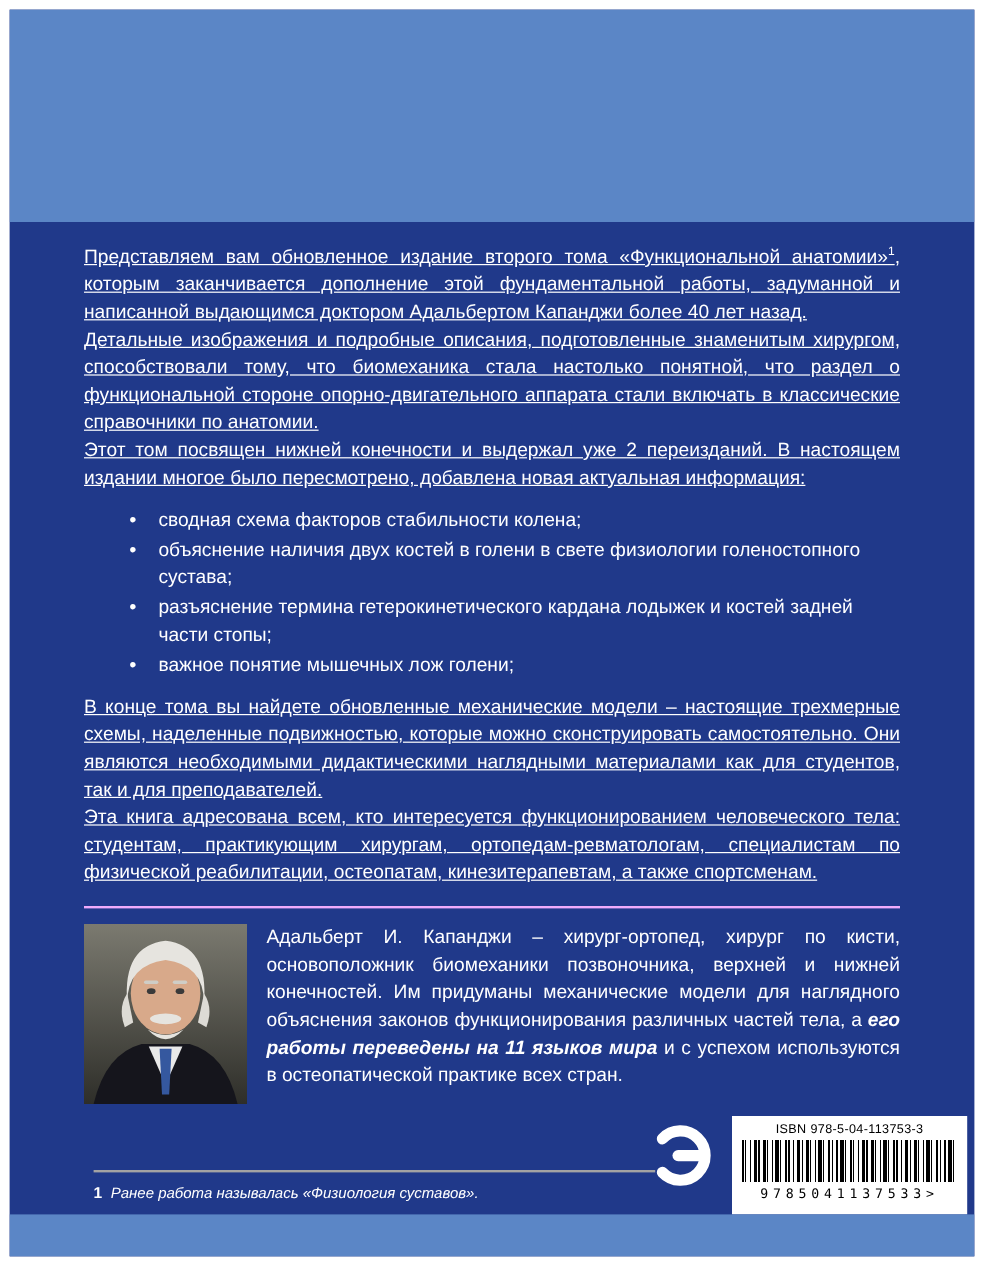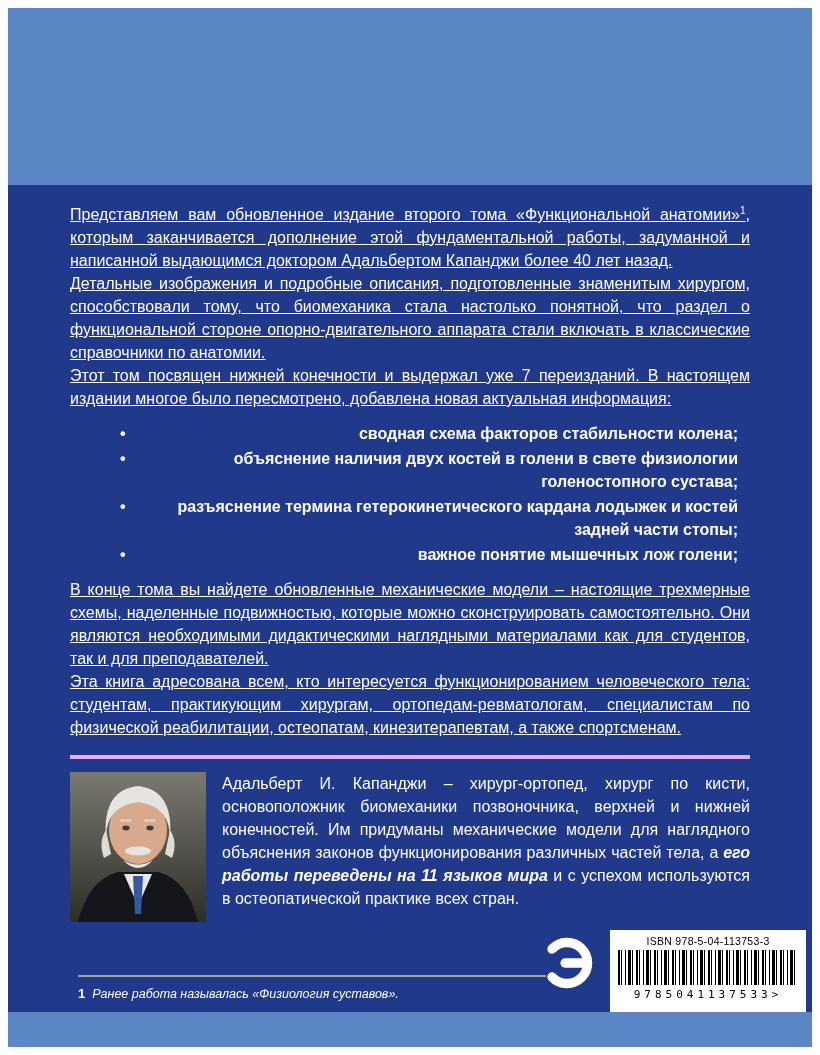--- a/index.html
+++ b/index.html
@@ -32,37 +32,37 @@
     text-decoration: underline;
   }
   sup.fnref { font-size: 10px; line-height: 0; }
   ul.features {
     list-style: none;
     margin: 12px 0 12px 0;
     padding: 0 0 0 62px;
   }
   ul.features li {
     position: relative;
-    font-weight: bold;
+    font-weight: normal;
     font-size: 16px;
     line-height: 23px;
-    margin: 2px 12px;
-    text-align: right;
+    margin: 2px 0;
+    text-align: left;
   }
   ul.features li::before {
     content: "\2022";
     position: absolute;
     left: -24px; top: 0;
     font-weight: bold;
   }
   .author-section {
     display: flex;
     gap: 16px;
     margin-top: 16px;
-    border-top: 4px solid #f0abfc;
+    border-top: 2px solid #f0abfc;
     padding-top: 13px;
   }
   .photo {
     width: 136px; height: 150px;
     flex: 0 0 auto;
     overflow: hidden;
   }
   .photo svg { display: block; width: 100%; height: 100%; }
   p.bio {
     flex: 1;
@@ -133,21 +133,21 @@
 <div class="cover">
 
   <div class="band-top"></div>
 
   <div class="content">
 
     <p class="para"><span>Представляем вам обновленное издание второго тома «Функциональной анатомии»</span><sup class="fnref">1</sup><span>, которым заканчивается дополнение этой фундаментальной работы, задуманной и написанной выдающимся доктором Адальбертом Капанджи более 40 лет назад.</span></p>
 
     <p class="para">Детальные изображения и подробные описания, подготовленные знаменитым хирургом, способствовали тому, что биомеханика стала настолько понятной, что раздел о функциональной стороне опорно-двигательного аппарата стали включать в классические справочники по анатомии.</p>
 
-    <p class="para">Этот том посвящен нижней конечности и выдержал уже 7 переизданий. В настоящем издании многое было пересмотрено, добавлена новая актуальная информация:</p>
+    <p class="para">Этот том посвящен нижней конечности и выдержал уже 2 переизданий. В настоящем издании многое было пересмотрено, добавлена новая актуальная информация:</p>
 
     <ul class="features">
       <li>сводная схема факторов стабильности колена;</li>
       <li>объяснение наличия двух костей в голени в свете физиологии голеностопного сустава;</li>
       <li>разъяснение термина гетерокинетического кардана лодыжек и костей задней части стопы;</li>
       <li>важное понятие мышечных лож голени;</li>
     </ul>
 
     <p class="para">В конце тома вы найдете обновленные механические модели – настоящие трехмерные схемы, наделенные подвижностью, которые можно сконструировать самостоятельно. Они являются необходимыми дидактическими наглядными материалами как для студентов, так и для преподавателей.</p>
 

